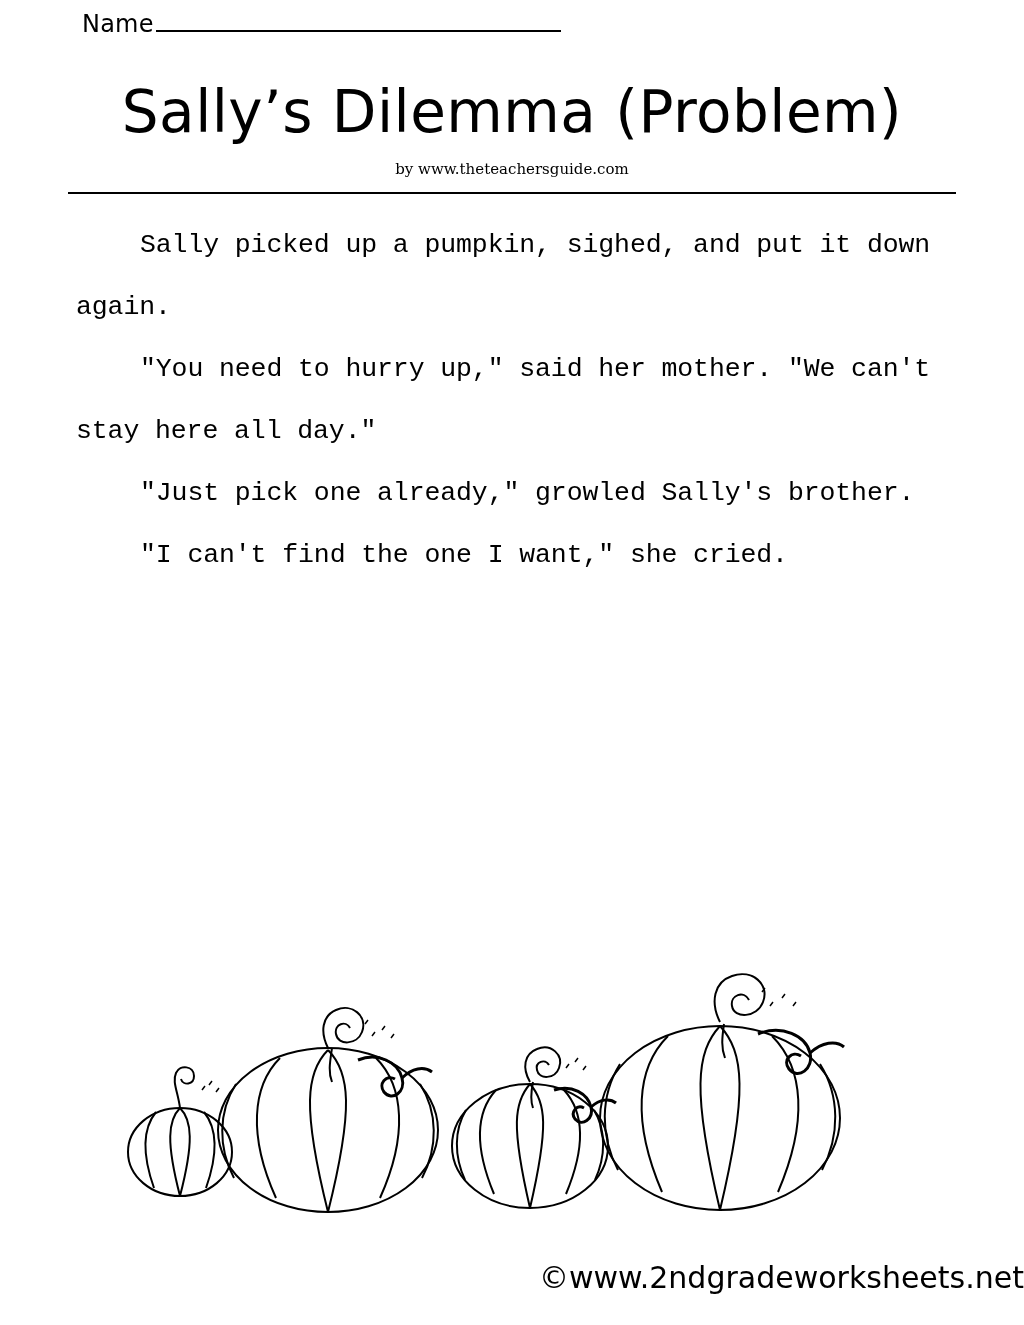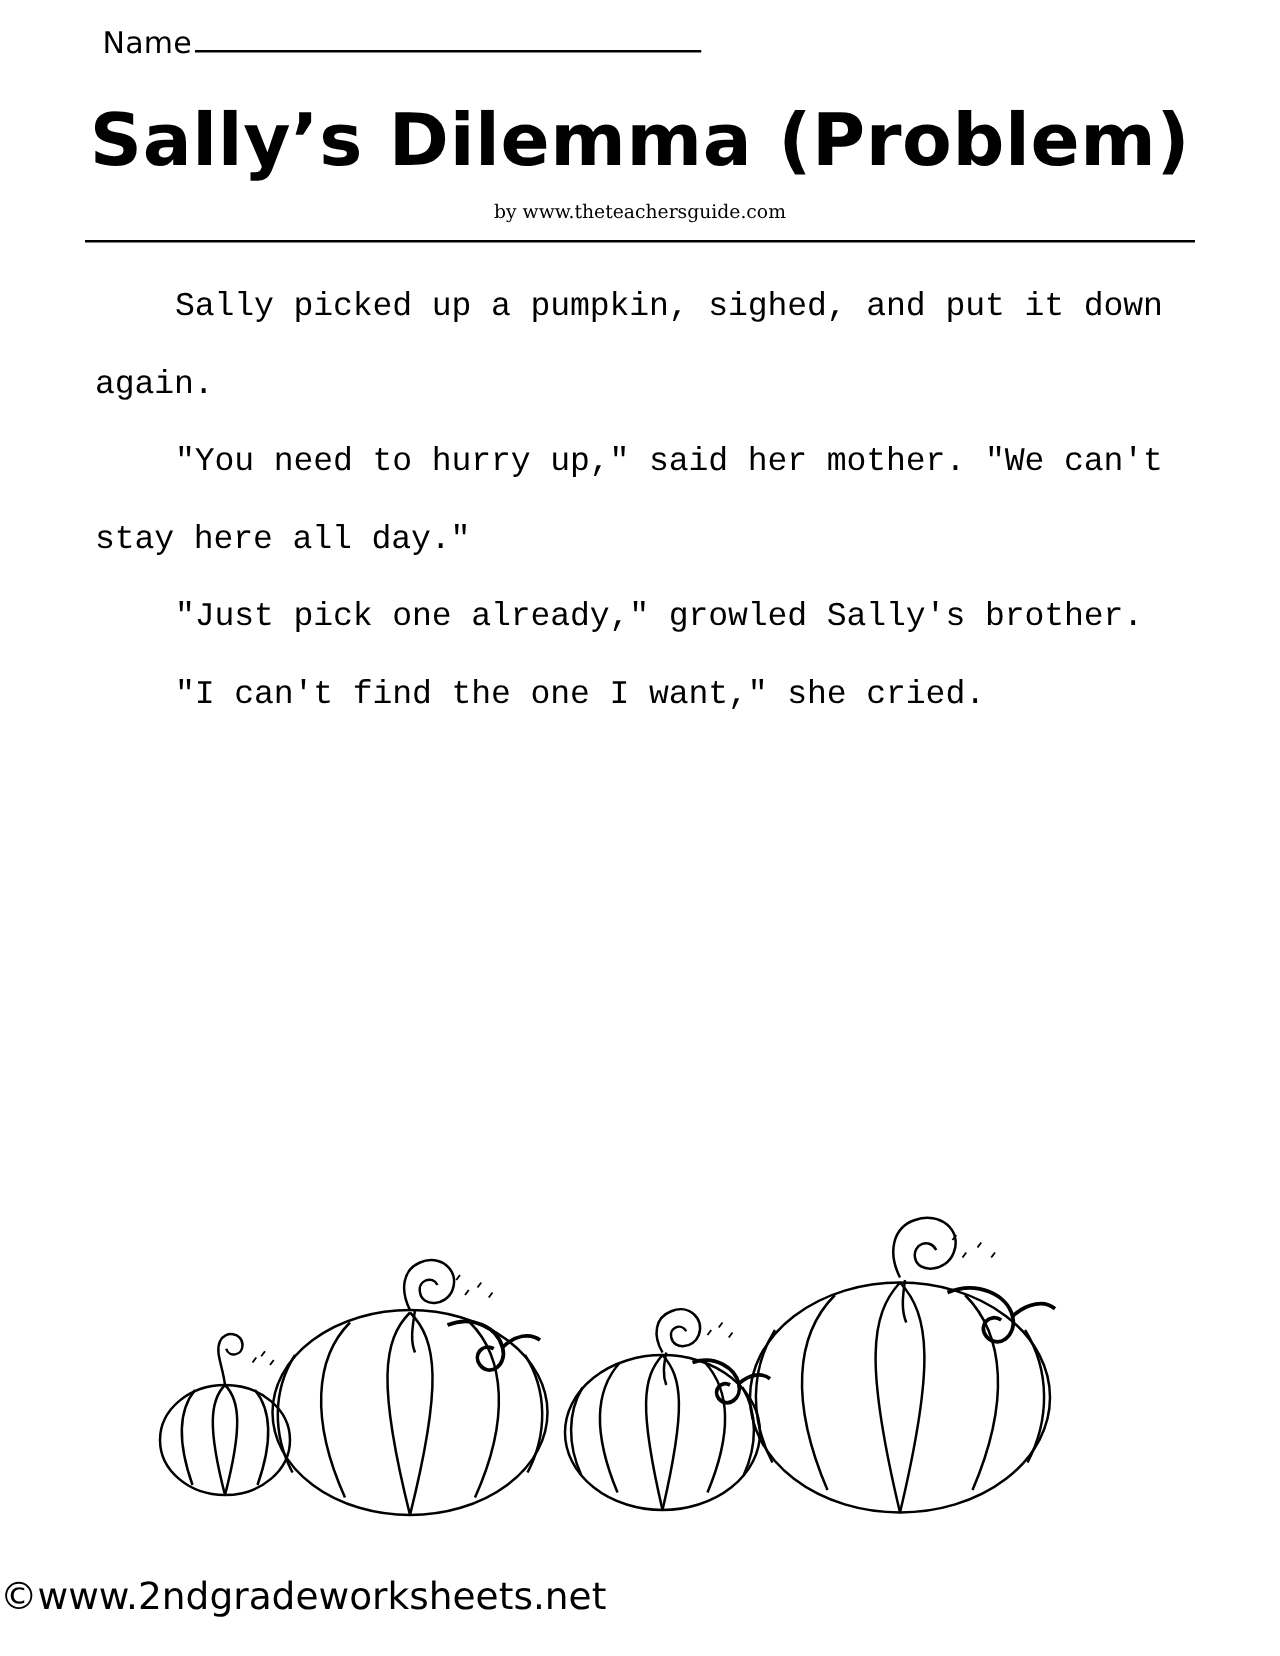--- a/index.html
+++ b/index.html
@@ -20,21 +20,21 @@
     position: relative;
     width: 1024px;
     height: 1325px;
     box-sizing: border-box;
     padding: 0;
   }
 
   
   .name-row {
     position: absolute;
-    top: 18px;
+    top: 8px;
     left: 82px;
     display: flex;
     align-items: baseline;
     font-family: "DejaVu Sans", sans-serif;
   }
   .name-label {
     font-size: 24px;
     letter-spacing: 0.2px;
   }
   .name-blank {
@@ -48,21 +48,21 @@
   
   .title {
     position: absolute;
     top: 82px;
     left: 0;
     width: 1024px;
     text-align: center;
     font-size: 58px;
     line-height: 1.05;
     letter-spacing: 0.5px;
-    font-weight: bold;
+    font-weight: normal;
     font-family: "DejaVu Sans", sans-serif;
   }
   .byline {
     position: absolute;
     top: 160px;
     left: 0;
     width: 1024px;
     text-align: center;
     font-size: 15px;
     font-family: "DejaVu Serif", serif;
@@ -102,21 +102,21 @@
     height: 280px;
   }
   .art svg { display: block; }
 
   
   .footer {
     position: absolute;
     top: 1260px;
     left: 0;
     width: 1024px;
-    text-align: left;
+    text-align: right;
     font-size: 30px;
     font-family: "DejaVu Sans", sans-serif;
   }
 </style>
 </head>
 <body>
 
 <div class="page">
 
   <div class="name-row">

